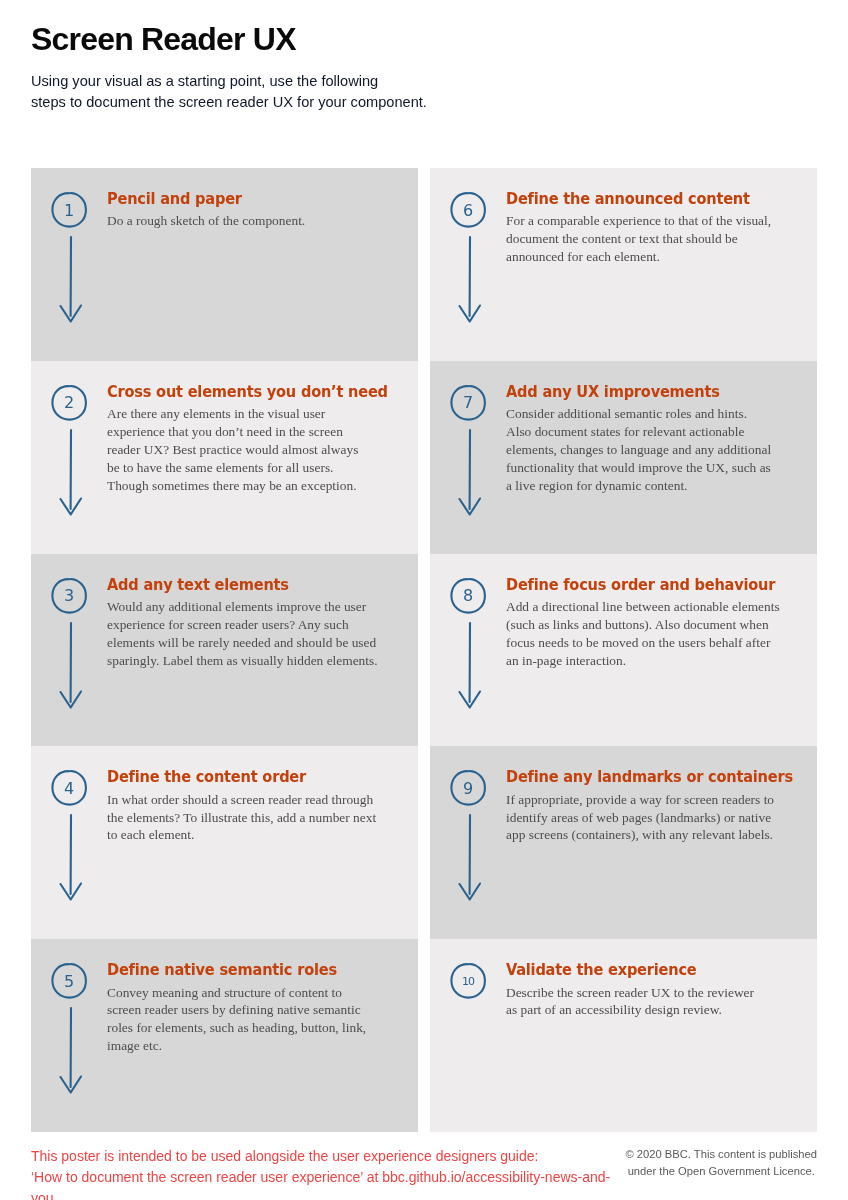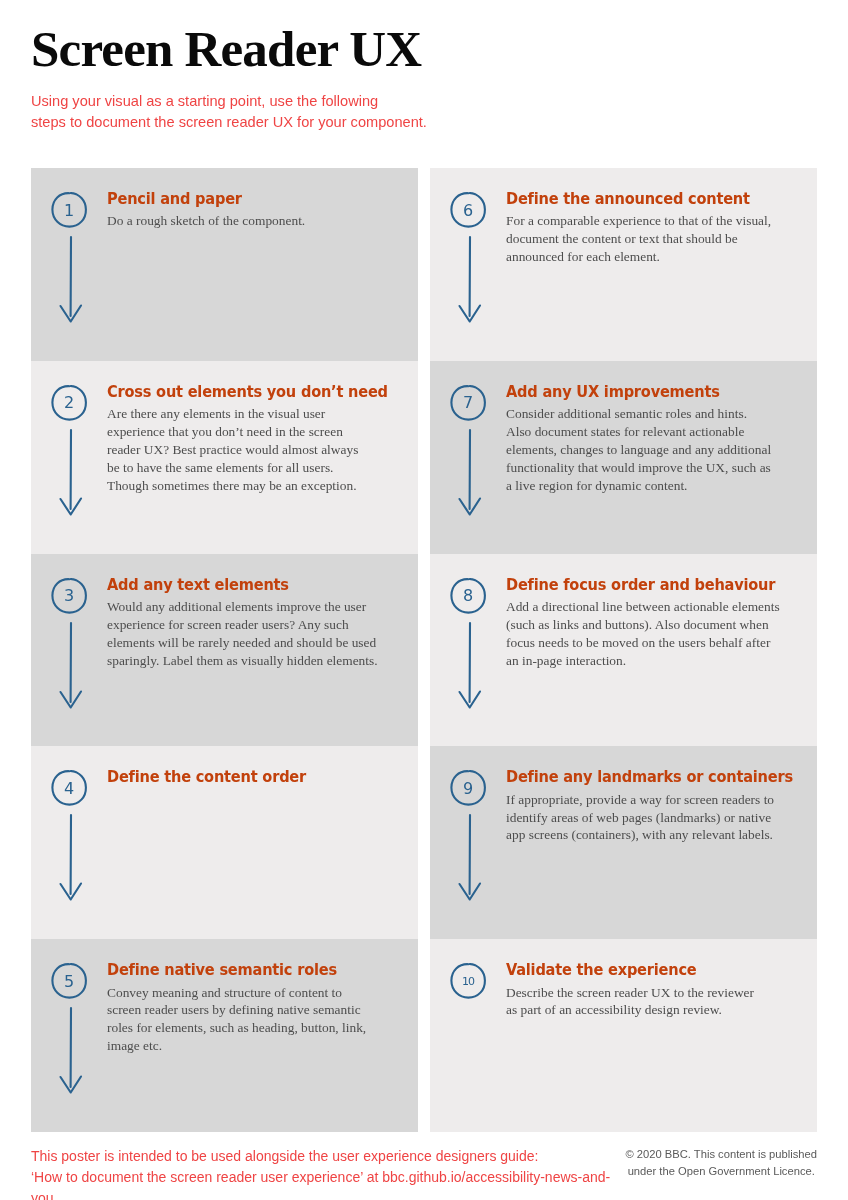--- a/index.html
+++ b/index.html
@@ -23,34 +23,34 @@
 
   
   .header {
     position: absolute;
     left: 31px;
     top: 22px;
     width: 786px;
   }
 
   .poster-title {
-    font-size: 51px;
+    font-size: 32px;
     font-weight: 700;
     letter-spacing: -0.8px;
     color: #0a0a0a;
     line-height: 1.08;
-    font-family: Liberation Serif, serif;
+    font-family: Liberation Sans, sans-serif;
     font-stretch: condensed;
   }
 
   .poster-subtitle {
     margin-top: 14px;
     font-size: 14.6px;
     line-height: 1.45;
-    color: #ef4444;
+    color: #0f172a;
     font-family: "Liberation Sans", sans-serif;
     max-width: 520px;
     white-space: pre-line;
   }
 
   
   .steps-grid {
     position: absolute;
     left: 31px;
     top: 168px;
@@ -342,20 +342,23 @@
         </div>
         <div class="arrow">
           <svg width="26" height="95" viewBox="0 0 26 95" aria-hidden="true">
             <path d="M13 1 L12.6 80" fill="none" stroke="#2a628f" stroke-width="2.1" stroke-linecap="round"></path>
             <path d="M2.5 70 L12.7 85.5 L23 69.5" fill="none" stroke="#2a628f" stroke-width="2.1" stroke-linecap="round" stroke-linejoin="round"></path>
           </svg>
         </div>
       </div>
       <div class="step-body">
         <div class="step-title">Define the content order</div>
+        <div class="step-desc">In what order should a screen reader read through
+the elements? To illustrate this, add a number next
+to each element.</div>
       </div>
     </div>
 
     <div class="gutter"></div>
 
     <div class="step-cell shade-dark">
       <div class="marker">
         <div class="num-circle">
           <svg viewBox="0 0 40 40" aria-hidden="true">
             <path d="M20.5 3.2 C10.6 2.6 3.4 9.8 3.4 19.6 C3.4 29.4 10.9 36.6 20.4 36.6 C30.2 36.6 37.1 29.1 36.9 19.4 C36.7 10.3 30.4 3.5 21.4 3.0 C23.6 3.0 25.4 3.4 27.2 4.2" fill="none" stroke="#2a628f" stroke-width="2.1" stroke-linecap="round"></path>

